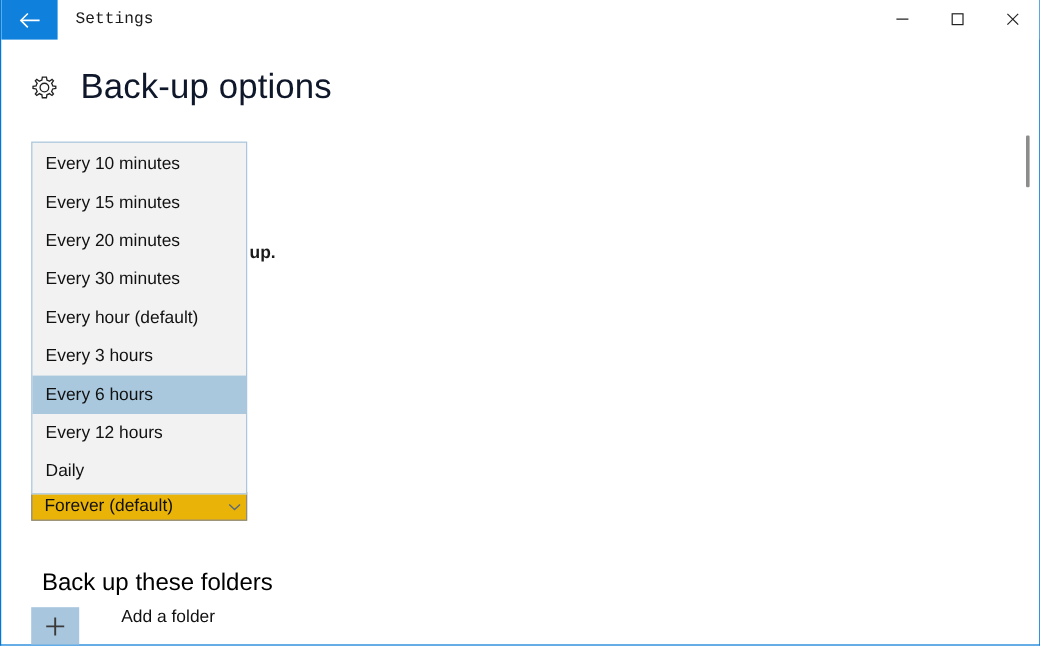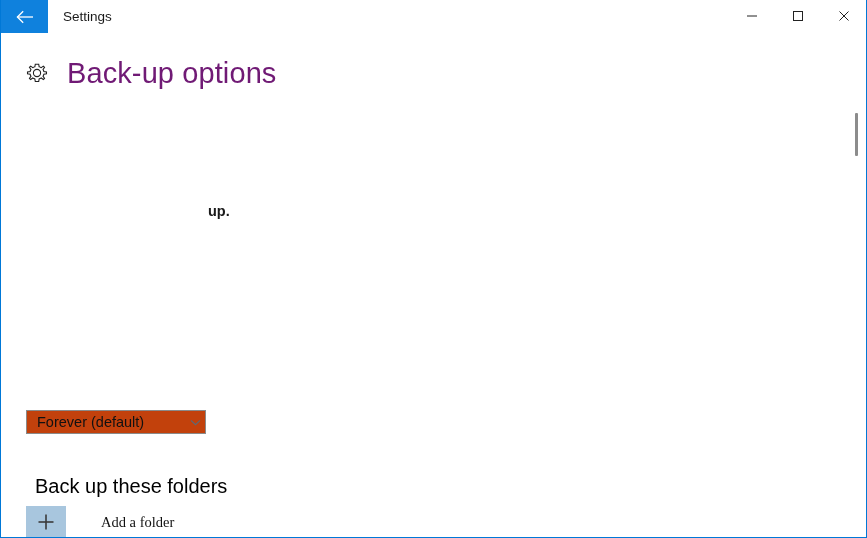--- a/index.html
+++ b/index.html
@@ -28,20 +28,21 @@
   }
 
   
   .titlebar {
     position: absolute;
     left: 0;
     top: 0;
     width: 867px;
     height: 33px;
     background: #ffffff;
+    font-family: Liberation Mono, monospace;
   }
 
   .back-button {
     position: absolute;
     left: 0;
     top: 0;
     width: 47px;
     height: 33px;
     background: #0f81dd;
     display: flex;
@@ -93,21 +94,21 @@
   }
   .gear-icon {
     width: 26px;
     height: 26px;
     margin-right: 17px;
     display: block;
   }
   .page-title {
     font-size: 29px;
     font-weight: 300;
-    color: #701a75;
+    color: #0f172a;
     letter-spacing: 0.1px;
     white-space: nowrap;
     line-height: 34px;
   }
 
   
   .bg-desc {
     position: absolute;
     left: 207px;
     top: 203px;
@@ -118,21 +119,21 @@
   }
 
   .combo-keep {
     position: absolute;
     left: 25px;
     top: 410px;
     width: 180px;
     height: 24px;
     box-sizing: border-box;
     border: 1px solid #8a8a8a;
-    background: #c2410c;
+    background: #eab308;
     display: flex;
     align-items: center;
     cursor: default;
   }
   .combo-keep .combo-text {
     font-size: 14.5px;
     color: #111111;
     padding-left: 10px;
     white-space: nowrap;
     flex: 1;
@@ -180,23 +181,22 @@
     color: #000000;
     white-space: nowrap;
     line-height: 26px;
   }
 
   .add-folder-row {
     position: absolute;
     left: 25px;
     top: 506px;
     display: flex;
-    align-items: center;
-    cursor: default;
-    font-family: Liberation Serif, serif;
+    align-items: flex-start;
+    cursor: default;
   }
   .add-folder-plus {
     width: 40px;
     height: 32px;
     background: #a8c6de;
     display: flex;
     align-items: center;
     justify-content: center;
     flex: none;
   }
@@ -288,20 +288,31 @@
 
   <div class="combo-keep">
     <span class="combo-text">Forever (default)</span>
     <span class="chevron">
       <svg width="11" height="7" viewBox="0 0 11 7" aria-hidden="true">
         <path d="M1 1.4 L5.5 5.6 L10 1.4" fill="none" stroke="#5a6a78" stroke-width="1.2"></path>
       </svg>
     </span>
   </div>
 
+  <div class="dropdown-list">
+    <div class="dropdown-item">Every 10 minutes</div>
+    <div class="dropdown-item">Every 15 minutes</div>
+    <div class="dropdown-item">Every 20 minutes</div>
+    <div class="dropdown-item">Every 30 minutes</div>
+    <div class="dropdown-item">Every hour (default)</div>
+    <div class="dropdown-item">Every 3 hours</div>
+    <div class="dropdown-item selected">Every 6 hours</div>
+    <div class="dropdown-item">Every 12 hours</div>
+    <div class="dropdown-item">Daily</div>
+  </div>
 
   <div class="section-heading">Back up these folders</div>
 
   <div class="add-folder-row">
     <span class="add-folder-plus">
       <svg width="18" height="18" viewBox="0 0 18 18" aria-hidden="true">
         <line x1="9" y1="1.5" x2="9" y2="16.5" stroke="#3a3a3a" stroke-width="1.6"></line>
         <line x1="1.5" y1="9" x2="16.5" y2="9" stroke="#3a3a3a" stroke-width="1.6"></line>
       </svg>
     </span>

